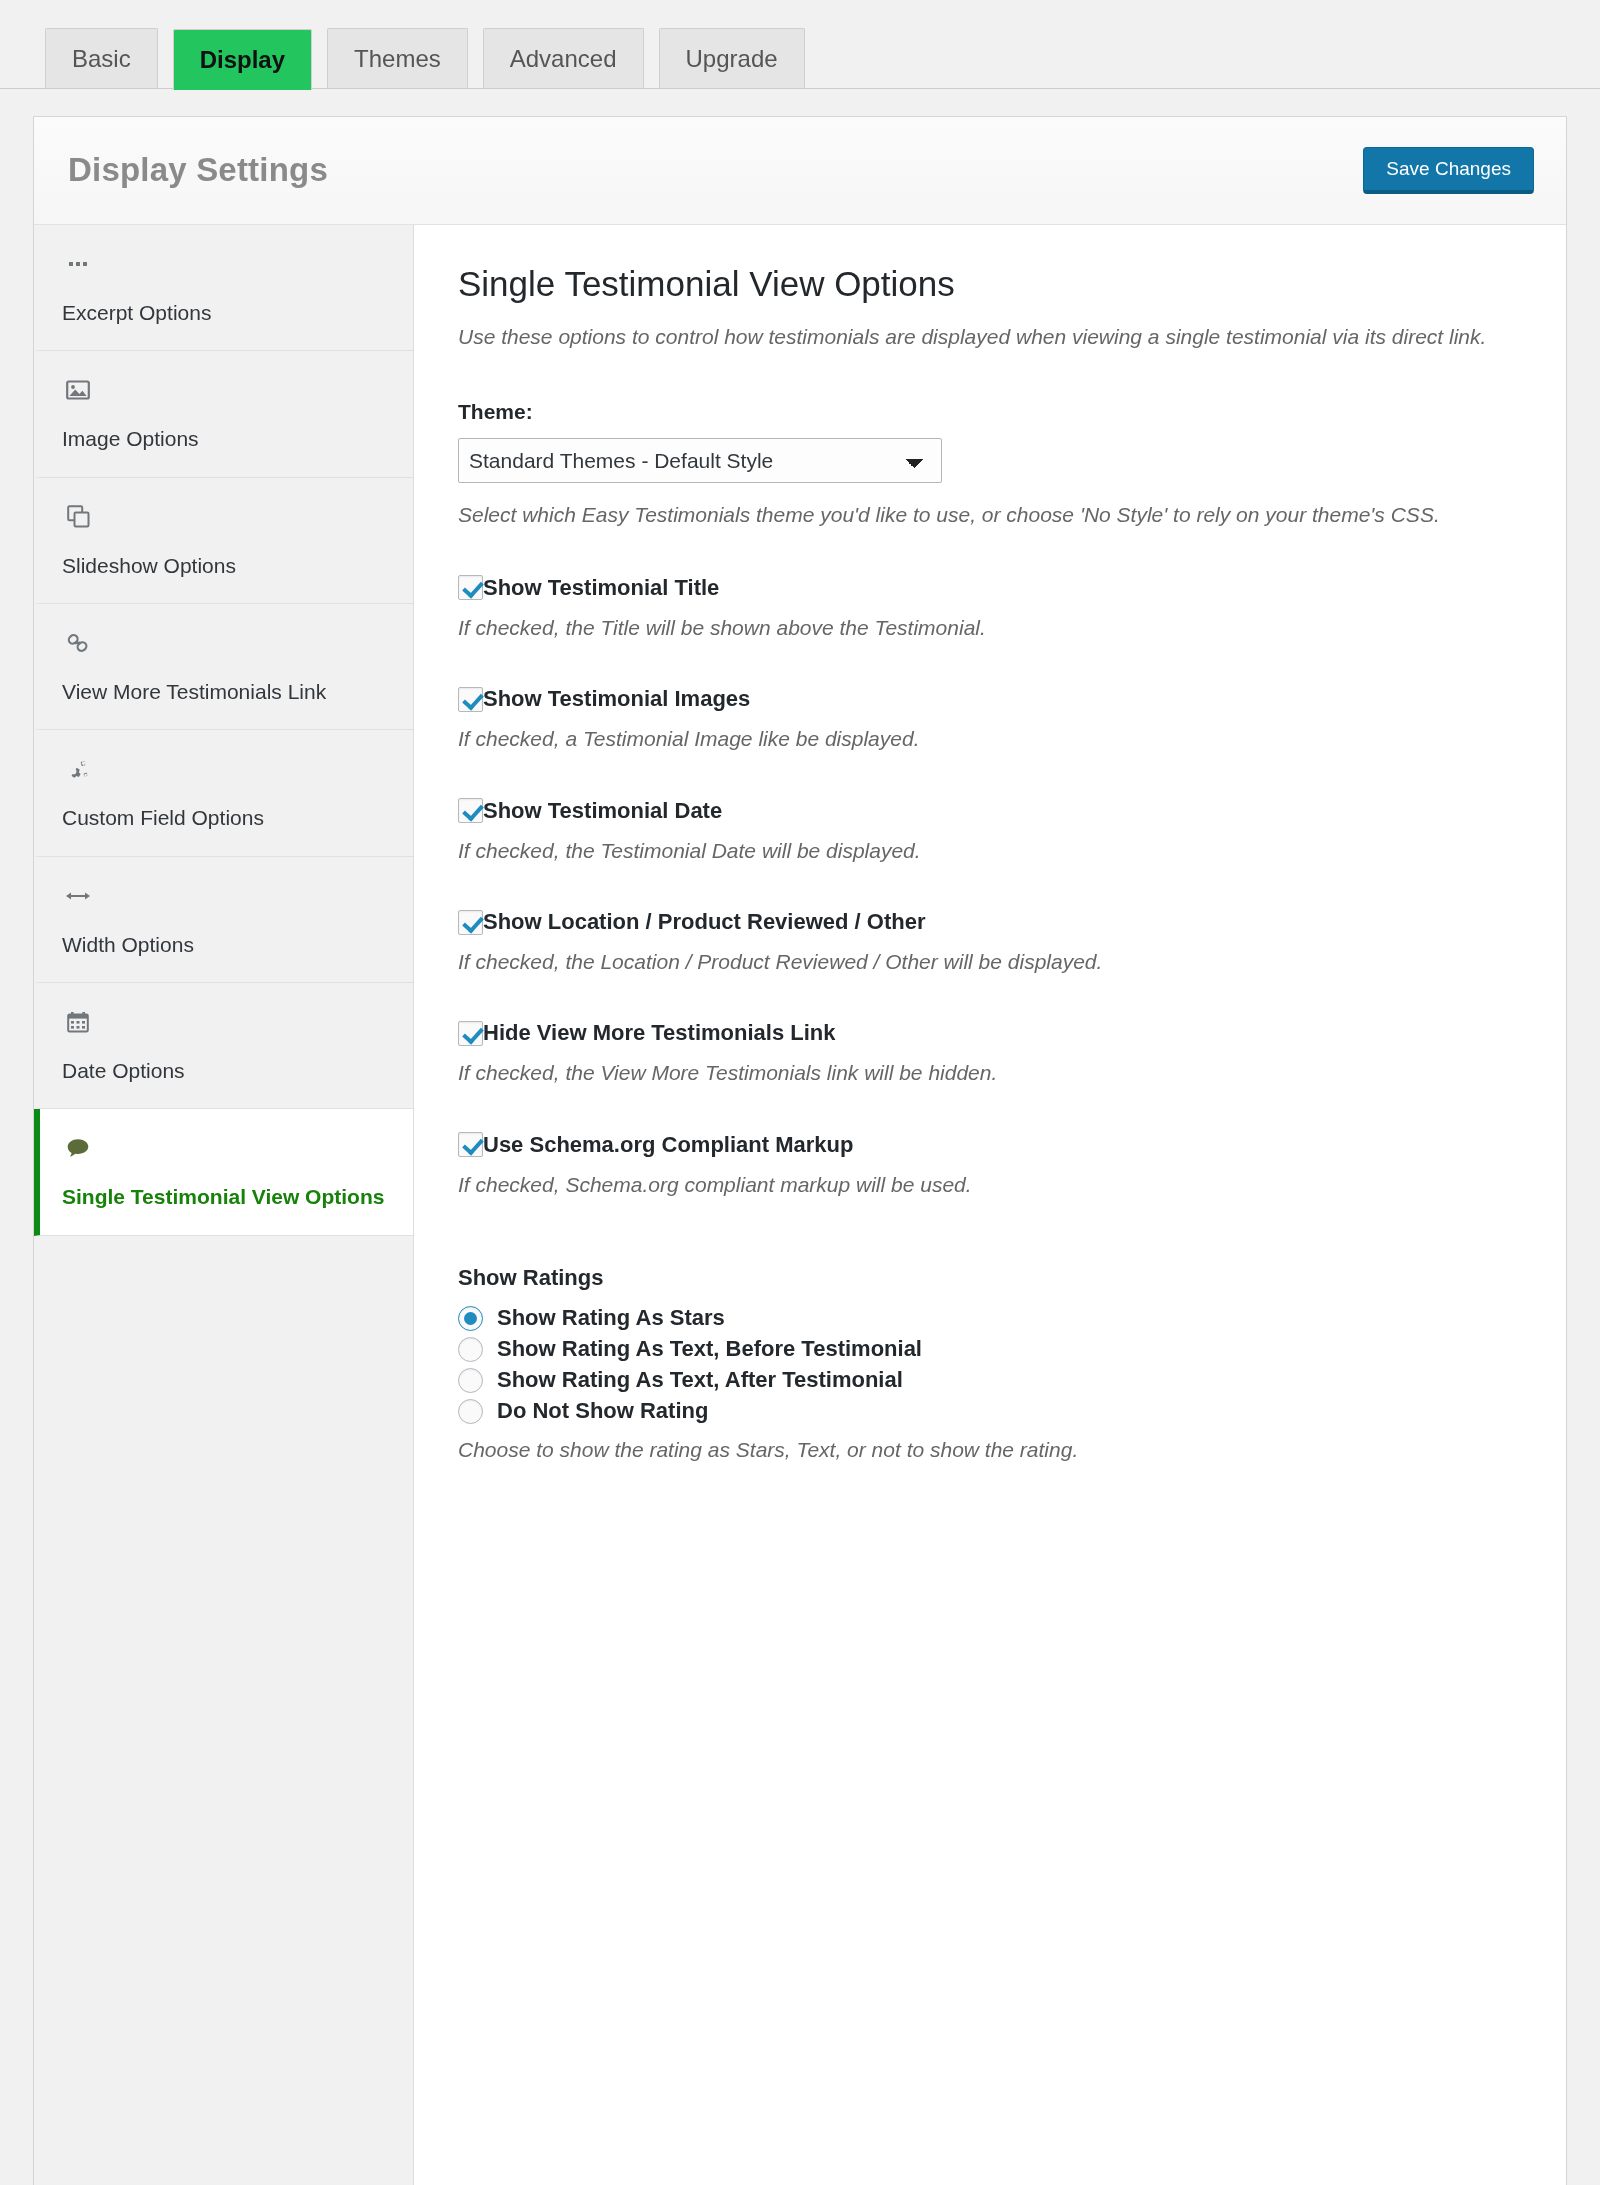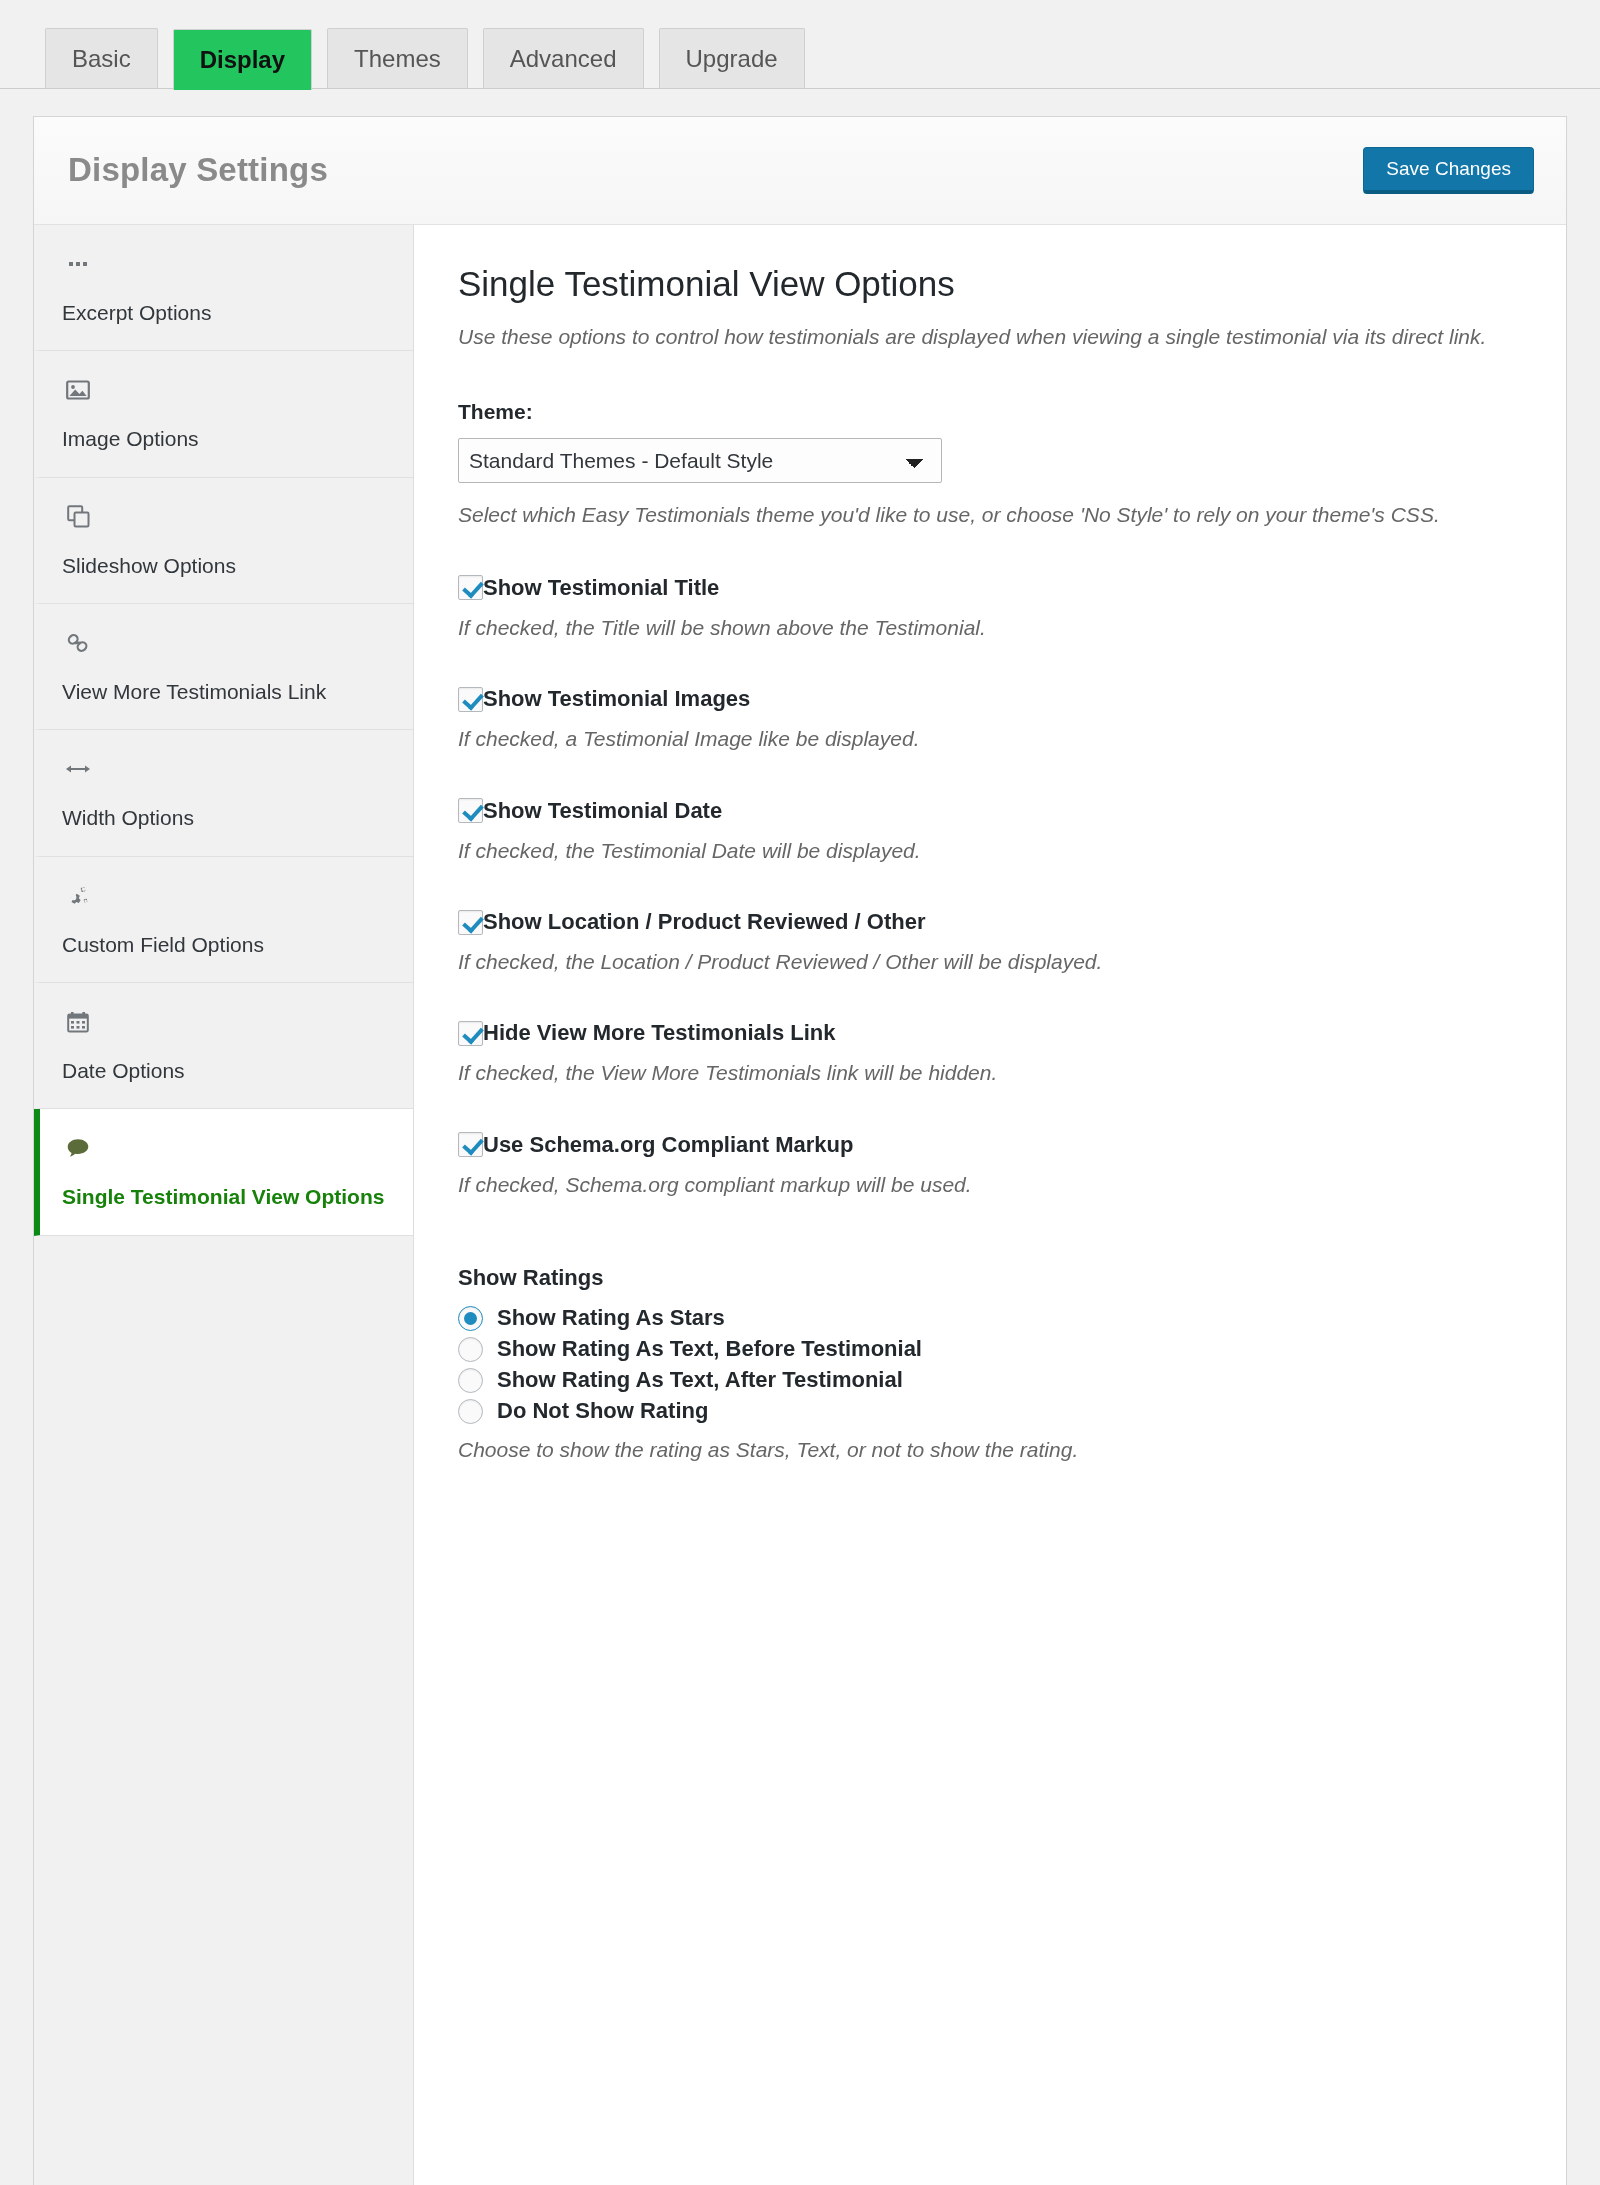--- a/index.html
+++ b/index.html
@@ -356,44 +356,44 @@
                   <ellipse cx="7.2" cy="7.4" rx="4.6" ry="4" transform="rotate(-40 7.2 7.4)"></ellipse>
                   <ellipse cx="16" cy="14.6" rx="4.6" ry="4" transform="rotate(-40 16 14.6)"></ellipse>
                   <path d="M10 11.3 L13.2 10.6" stroke-linecap="round"></path>
                 </g>
               </svg>
             </span>
             <span class="s-label">View More Testimonials Link</span>
           </div>
           <div class="side-item">
             <span class="s-icon">
-              <svg width="26" height="16" viewBox="0 0 26 16">
-                <g stroke="currentColor" stroke-width="2.2" fill="currentColor">
-                  <line x1="4" y1="8" x2="22" y2="8" stroke-linecap="round"></line>
-                  <polygon points="1,8 6,4.5 6,11.5" stroke="none"></polygon>
-                  <polygon points="25,8 20,4.5 20,11.5" stroke="none"></polygon>
-                </g>
-              </svg>
-            </span>
-            <span class="s-label">Width Options</span>
-          </div>
-          <div class="side-item">
-            <span class="s-icon">
               <svg width="25" height="23" viewBox="0 0 25 23">
                 <g fill="currentColor">
                   <path d="M9.5 5.3l1.3.5.9-1 1.6 1-.5 1.3 1 .9-1 1.6-1.3-.5-.9 1-1.6-1 .5-1.3-1-.9z" transform="translate(6.5,-1.5) scale(.95)"></path>
                   <circle cx="17.6" cy="5.2" r="1.7" fill="#f1f1f1"></circle>
                   <path d="M7 8.2l2 .8 1.4-1.5 2.4 1.5-.8 2 1.5 1.4-1.5 2.4-2-.8-1.4 1.5-2.4-1.5.8-2L5.5 10.6z" transform="translate(-2.2,.4) scale(1.25)"></path>
                   <circle cx="7.6" cy="13.4" r="2.8" fill="#f1f1f1"></circle>
                   <path d="M17 14.2l1 .4.7-.8 1.2.7-.4 1 .8.7-.7 1.2-1-.4-.7.8-1.2-.7.4-1-.8-.7z" transform="translate(1.2,.8)"></path>
                   <circle cx="19.6" cy="17" r="1.3" fill="#f1f1f1"></circle>
                 </g>
               </svg>
             </span>
             <span class="s-label">Custom Field Options</span>
+          </div>
+          <div class="side-item">
+            <span class="s-icon">
+              <svg width="26" height="16" viewBox="0 0 26 16">
+                <g stroke="currentColor" stroke-width="2.2" fill="currentColor">
+                  <line x1="4" y1="8" x2="22" y2="8" stroke-linecap="round"></line>
+                  <polygon points="1,8 6,4.5 6,11.5" stroke="none"></polygon>
+                  <polygon points="25,8 20,4.5 20,11.5" stroke="none"></polygon>
+                </g>
+              </svg>
+            </span>
+            <span class="s-label">Width Options</span>
           </div>
           <div class="side-item">
             <span class="s-icon">
               <svg width="22" height="22" viewBox="0 0 22 22">
                 <rect x="1.2" y="3.4" width="19.6" height="17.2" rx="1.4" fill="none" stroke="currentColor" stroke-width="2"></rect>
                 <rect x="1.2" y="3.4" width="19.6" height="4.2" fill="currentColor"></rect>
                 <rect x="4" y="1" width="2.6" height="4" fill="currentColor"></rect>
                 <rect x="15.4" y="1" width="2.6" height="4" fill="currentColor"></rect>
                 <g fill="currentColor">
                   <rect x="4" y="10" width="3" height="2.6"></rect>

